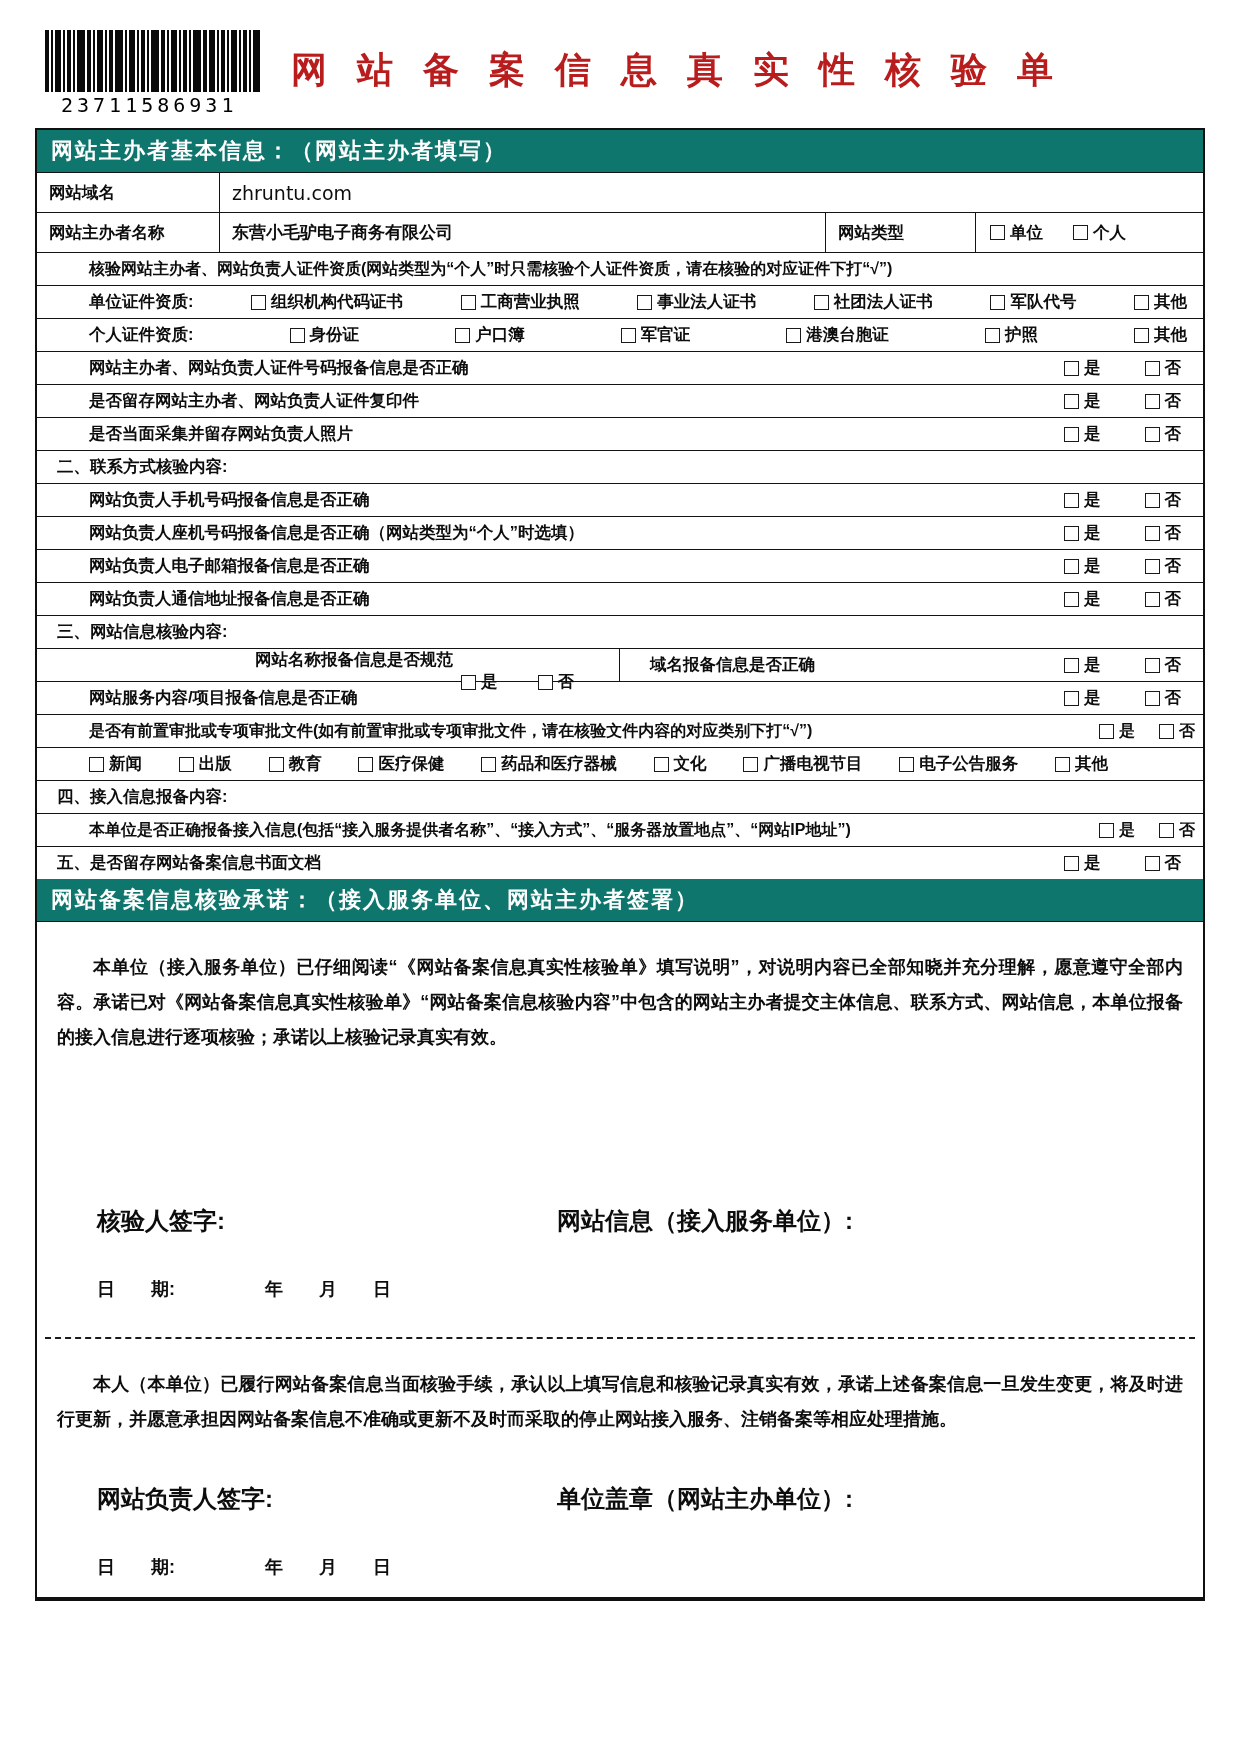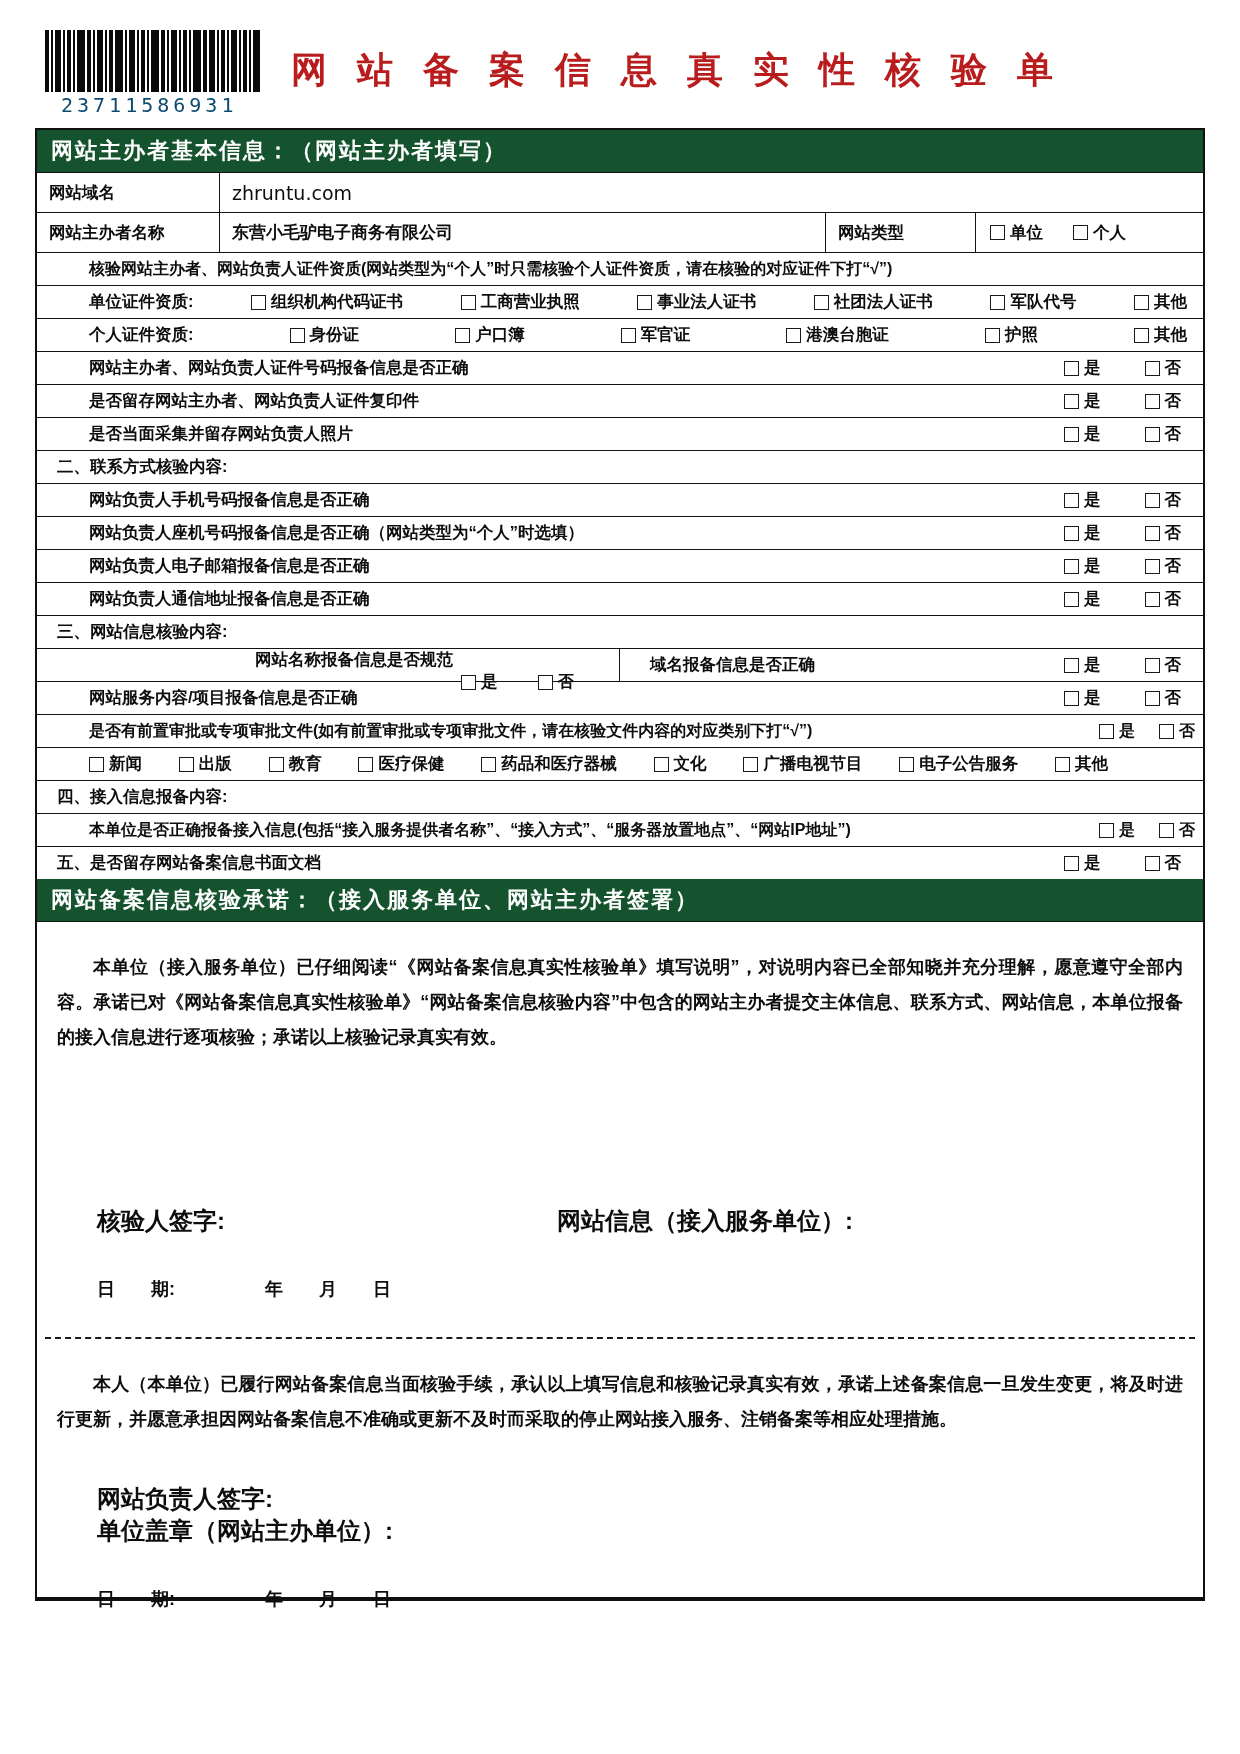--- a/index.html
+++ b/index.html
@@ -10,31 +10,31 @@
     padding-top:30px; position:relative;
   }
   .inner { width:1170px; margin:0 auto; }
 
   
   .header { display:flex; align-items:flex-start; height:96px; }
   .barcode-wrap { width:230px; padding-left:10px; }
   .barcode svg { display:block; }
   .barcode-num {
     font-family:"DejaVu Sans Mono", monospace; font-size:20px;
-    letter-spacing:4px; padding-left:16px; margin-top:1px; color:#0c4a6e;
+    letter-spacing:4px; padding-left:16px; margin-top:1px; color:#000000;
   }
   .form-title {
     flex:1; font-size:36px; font-weight:bold; letter-spacing:10px;
     white-space:nowrap; padding-top:16px; padding-left:26px; color:#b91c1c;
   }
 
   
   .form-body { border:2px solid #101010; border-bottom-width:4px; margin-top:2px; }
   .section-bar {
-    height:42px; background:#14532d; color:#ffffff; display:flex; align-items:center;
+    height:42px; background:#0f766e; color:#ffffff; display:flex; align-items:center;
     padding-left:14px; font-size:22px; font-weight:bold; letter-spacing:2px;
   }
 
   
   .grid-row { display:flex; height:40px; align-items:stretch; border-top:1.5px solid #141414; font-weight:bold; }
   .grid-row:first-of-type { border-top:none; }
   .cell { display:flex; align-items:center; font-size:16.5px; }
   .cell + .cell { border-left:1.5px solid #141414; }
   .w-label { width:182px; padding-left:12px; }
   .w-value { flex:1; padding-left:12px; font-size:17px; }
@@ -67,21 +67,21 @@
   .split .half.left  { width:50%; border-right:1.5px solid #141414;flex-direction:column; }
   .split .half.right { flex:1; }
   .split .half.right .q-text { padding-left:30px; }
 
   
   .promise-box { height:676px; border-top:1.5px solid #141414; font-weight:bold; }
   .para { font-size:18px; line-height:35px; text-indent:2em; margin:28px 20px 0 20px; text-align:justify; }
   .sig-row { display:flex; padding-left:60px; font-size:24px; }
   .sig-row .sig-left { width:460px; }
   .sig1 { margin-top:150px; }
-  .sig2 { margin-top:46px;flex-direction:column; }
+  .sig2 { margin-top:46px; }
   .date-row { padding-left:60px; font-size:18px; white-space:pre; margin-top:40px; }
   .sep {
     height:0; margin:36px 8px 0 8px;
     border-top:2px dashed #1a1a1a;
   }
 </style>
 </head>
 <body>
 
 <div class="page">

